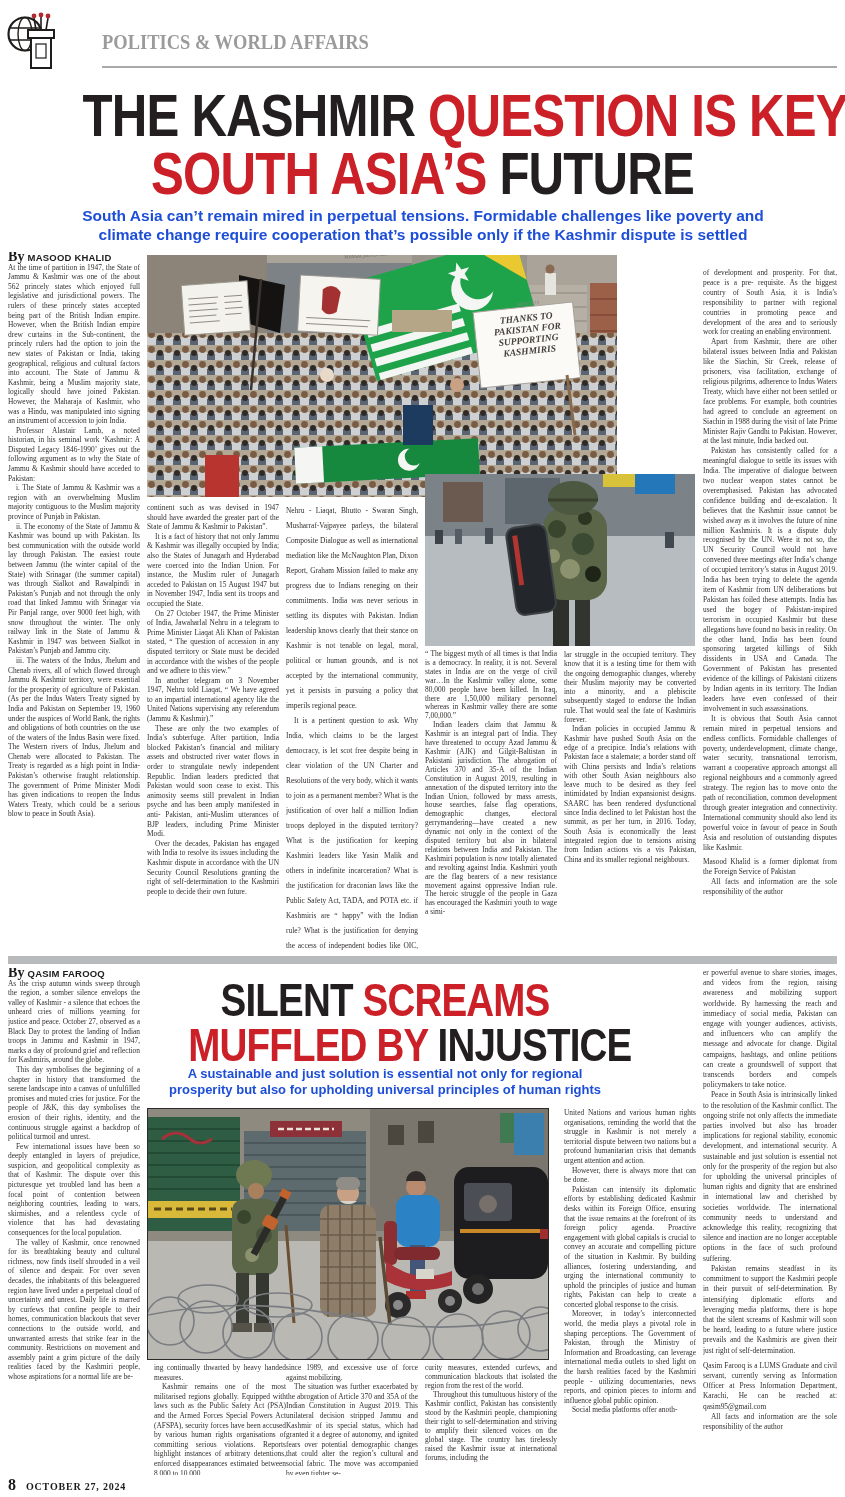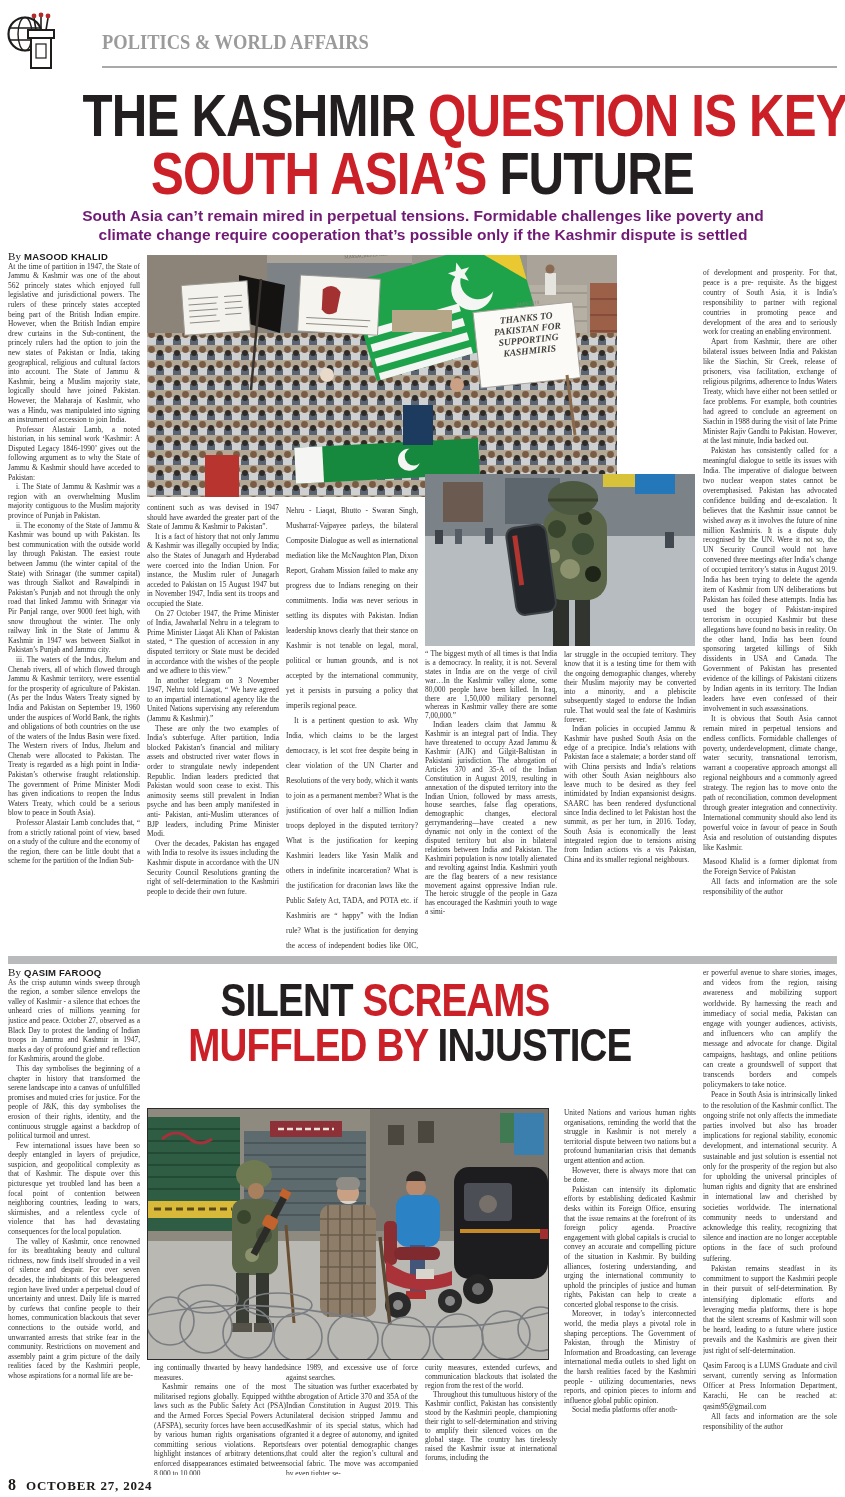--- a/index.html
+++ b/index.html
@@ -10,43 +10,43 @@
   .section-title{font-family:"Liberation Serif",serif;font-weight:700;color:#9b9b9b;
                  font-size:21px;letter-spacing:0px;transform:scaleX(.88);transform-origin:left center;white-space:nowrap;}
   .mast-rule{background:#a9a9a9;height:2px;}
   
   .hl-line{width:829px;text-align:center;font-family:"Liberation Sans",sans-serif;font-weight:800;
            white-space:nowrap;letter-spacing:-1px;transform:scaleX(.82);transform-origin:center;}
   .hl1{font-size:60px;line-height:56px;}
   .hl2{font-size:47px;line-height:44px;}
   .ink{color:#231f20;}
   .red{color:#cb2027;}
-  .subhead{font-family:"Liberation Sans",sans-serif;font-weight:700;color:#701a75;text-align:center;}
+  .subhead{font-family:"Liberation Sans",sans-serif;font-weight:700;color:#1d4ed8;text-align:center;}
   .sub1{font-size:15.5px;line-height:19px;}
   .sub2{font-size:13px;line-height:16px;}
   
   .bodycol{font-size:7.4px;line-height:9.6px;text-align:justify;overflow:hidden;color:#332f2d;}
   .bodycol p{margin:0;text-indent:8px;}
   .bodycol p:first-child{text-indent:0;}
   .credits p{margin:0;text-indent:8px;}
   .credits{margin-top:5px;}
   .byline{font-family:"Liberation Sans",sans-serif;font-weight:700;font-size:9.5px;
           letter-spacing:.2px;color:#1d1b1a;margin-bottom:10px;text-indent:0 !important;}
-  .byline .prefix{font-family:"Liberation Serif",serif;font-weight:400;font-size:11px;}
+  .byline .prefix{font-family:"Liberation Serif",serif;font-weight:700;font-size:14px;}
   
   .photo{overflow:hidden;}
   .photo svg{display:block;}
   .framed{border:1px solid #2b2b2b;}
   .overlay-sign{position:absolute;text-align:center;font-family:"Liberation Serif",serif;
                 color:#3c3a36;}
   .divider{background:#b8babc;}
   
   .footer{display:flex;align-items:baseline;gap:10px;font-family:"Liberation Serif",serif;color:#1d1b1a;}
   .footer .num{font-size:16px;font-weight:700;}
-  .footer .date{font-size:13px;font-weight:700;letter-spacing:.8px;}
+  .footer .date{font-size:10px;font-weight:700;letter-spacing:.8px;}
 </style>
 </head>
 <body>
 
 <div id="page">
 
   <div class="abs" style="left:6px;top:4px;width:52px;height:70px;">
     <svg width="52" height="70" viewBox="0 0 52 70">
       <circle cx="19" cy="30" r="16.5" fill="none" stroke="#1f1d1b" stroke-width="2.2"></circle>
       <ellipse cx="19" cy="30" rx="7" ry="16.5" fill="none" stroke="#1f1d1b" stroke-width="1.4"></ellipse>
@@ -175,21 +175,20 @@
   </div>
 
   <div class="abs bodycol" style="left:8px;top:252px;width:132px;height:700px;">
     <p class="byline"><span class="prefix">By</span> <span>MASOOD KHALID</span></p>
     <div>
         <p>At the time of partition in 1947, the State of Jammu &amp; Kashmir was one of the about 562 princely states which enjoyed full legislative and jurisdictional powers. The rulers of these princely states accepted being part of the British Indian empire. However, when the British Indian empire drew curtains in the Sub-continent, the princely rulers had the option to join the new states of Pakistan or India, taking geographical, religious and cultural factors into account. The State of Jammu &amp; Kashmir, being a Muslim majority state, logically should have joined Pakistan. However, the Maharaja of Kashmir, who was a Hindu, was manipulated into signing an instrument of accession to join India.</p>
         <p>Professor Alastair Lamb, a noted historian, in his seminal work ‘Kashmir: A Disputed Legacy 1846-1990’ gives out the following argument as to why the State of Jammu &amp; Kashmir should have acceded to Pakistan:</p>
         <p>i. The State of Jammu &amp; Kashmir was a region with an overwhelming Muslim majority contiguous to the Muslim majority province of Punjab in Pakistan.</p>
         <p>ii. The economy of the State of Jammu &amp; Kashmir was bound up with Pakistan. Its best communication with the outside world lay through Pakistan. The easiest route between Jammu (the winter capital of the State) with Srinagar (the summer capital) was through Sialkot and Rawalpindi in Pakistan’s Punjab and not through the only road that linked Jammu with Srinagar via Pir Panjal range, over 9000 feet high, with snow throughout the winter. The only railway link in the State of Jammu &amp; Kashmir in 1947 was between Sialkot in Pakistan’s Punjab and Jammu city.</p>
         <p>iii. The waters of the Indus, Jhelum and Chenab rivers, all of which flowed through Jammu &amp; Kashmir territory, were essential for the prosperity of agriculture of Pakistan. (As per the Indus Waters Treaty signed by India and Pakistan on September 19, 1960 under the auspices of World Bank, the rights and obligations of both countries on the use of the waters of the Indus Basin were fixed. The Western rivers of Indus, Jhelum and Chenab were allocated to Pakistan. The Treaty is regarded as a high point in India-Pakistan’s otherwise fraught relationship. The government of Prime Minister Modi has given indications to reopen the Indus Waters Treaty, which could be a serious blow to peace in South Asia).</p>
-        <p>Professor Alastair Lamb concludes that, “ from a strictly rational point of view, based on a study of the culture and the economy of the region, there can be little doubt that a scheme for the partition of the Indian Sub-</p>
       </div>
   </div>
   <div class="abs bodycol" style="left:147px;top:503px;width:132px;height:449px;">
     <div>
         <p>continent such as was devised in 1947 should have awarded the greater part of the State of Jammu &amp; Kashmir to Pakistan”.</p>
         <p>It is a fact of history that not only Jammu &amp; Kashmir was illegally occupied by India; also the States of Junagarh and Hyderabad were coerced into the Indian Union. For instance, the Muslim ruler of Junagarh acceded to Pakistan on 15 August 1947 but in November 1947, India sent its troops and occupied the State.</p>
         <p>On 27 October 1947, the Prime Minister of India, Jawaharlal Nehru in a telegram to Prime Minister Liaqat Ali Khan of Pakistan stated, “ The question of accession in any disputed territory or State must be decided in accordance with the wishes of the people and we adhere to this view.”</p>
         <p>In another telegram on 3 November 1947, Nehru told Liaqat, “ We have agreed to an impartial international agency like the United Nations supervising any referendum (Jammu &amp; Kashmir).”</p>
         <p>These are only the two examples of India’s subterfuge. After partition, India blocked Pakistan’s financial and military assets and obstructed river water flows in order to strangulate newly independent Republic. Indian leaders predicted that Pakistan would soon cease to exist. This animosity seems still prevalent in Indian psyche and has been amply manifested in anti- Pakistan, anti-Muslim utterances of BJP leaders, including Prime Minister Modi.</p>
         <p>Over the decades, Pakistan has engaged with India to resolve its issues including the Kashmir dispute in accordance with the UN Security Council Resolutions granting the right of self-determination to the Kashmiri people to decide their own future.</p>
@@ -228,20 +227,21 @@
   </div>
 
   <div class="abs divider" style="left:8px;top:956px;width:829px;height:8px;"></div>
 
   <div class="abs hl-line hl2" style="left:145px;top:978px;width:480px;">
     <span class="ink">SILENT </span><span class="red">SCREAMS</span>
   </div>
   <div class="abs hl-line hl2" style="left:145px;top:1023px;width:480px;">
     <span class="red">MUFFLED BY </span><span class="ink">INJUSTICE</span>
   </div>
+  <div class="abs subhead sub2" style="left:160px;top:1066px;width:450px;">A sustainable and just solution is essential not only for regional prosperity but also for upholding universal principles of human rights</div>
 
   <div class="abs photo framed" style="left:147px;top:1108px;width:400px;height:250px;">
     <svg width="400" height="250" viewBox="0 0 400 250">
       <rect width="400" height="250" fill="#b9b7b2"></rect>
       <rect x="0" y="0" width="400" height="132" fill="#8e8a80"></rect>
       <g>
         <rect x="0" y="8" width="92" height="114" fill="#2e5d43"></rect>
         <path d="M0,20 H92 M0,32 H92 M0,44 H92 M0,56 H92 M0,68 H92 M0,80 H92" stroke="#234a35" stroke-width="2"></path>
         <path d="M14,30 q14,-12 28,0 q10,8 22,0" stroke="#a5323a" stroke-width="3" fill="none"></path>
         <rect x="0" y="92" width="92" height="17" fill="#d8b93a"></rect>
@@ -337,21 +337,21 @@
       </div>
   </div>
   <div class="abs bodycol" style="left:154px;top:1363px;width:132px;height:112px;">
     <div>
         <p>ing continually thwarted by heavy handed measures.</p>
         <p>Kashmir remains one of the most militarised regions globally. Equipped with laws such as the Public Safety Act (PSA) and the Armed Forces Special Powers Act (AFSPA), security forces have been accused by various human rights organisations of committing serious violations. Reports highlight instances of arbitrary detentions, enforced disappearances estimated between 8,000 to 10,000</p>
       </div>
   </div>
   <div class="abs bodycol" style="left:286px;top:1363px;width:132px;height:112px;">
     <div>
-        <p>since 1989, and excessive use of force against searches.</p>
+        <p>since 1989, and excessive use of force against mobilizing.</p>
         <p>The situation was further exacerbated by the abrogation of Article 370 and 35A of the Indian Constitution in August 2019. This unilateral decision stripped Jammu and Kashmir of its special status, which had granted it a degree of autonomy, and ignited fears over potential demographic changes that could alter the region’s cultural and social fabric. The move was accompanied by even tighter se-</p>
       </div>
   </div>
   <div class="abs bodycol" style="left:425px;top:1363px;width:132px;height:112px;line-height:9.0px;">
     <div>
         <p>curity measures, extended curfews, and communication blackouts that isolated the region from the rest of the world.</p>
         <p>Throughout this tumultuous history of the Kashmir conflict, Pakistan has consistently stood by the Kashmiri people, championing their right to self-determination and striving to amplify their silenced voices on the global stage. The country has tirelessly raised the Kashmir issue at international forums, including the</p>
       </div>
   </div>
   <div class="abs bodycol" style="left:564px;top:1108px;width:132px;height:367px;">

